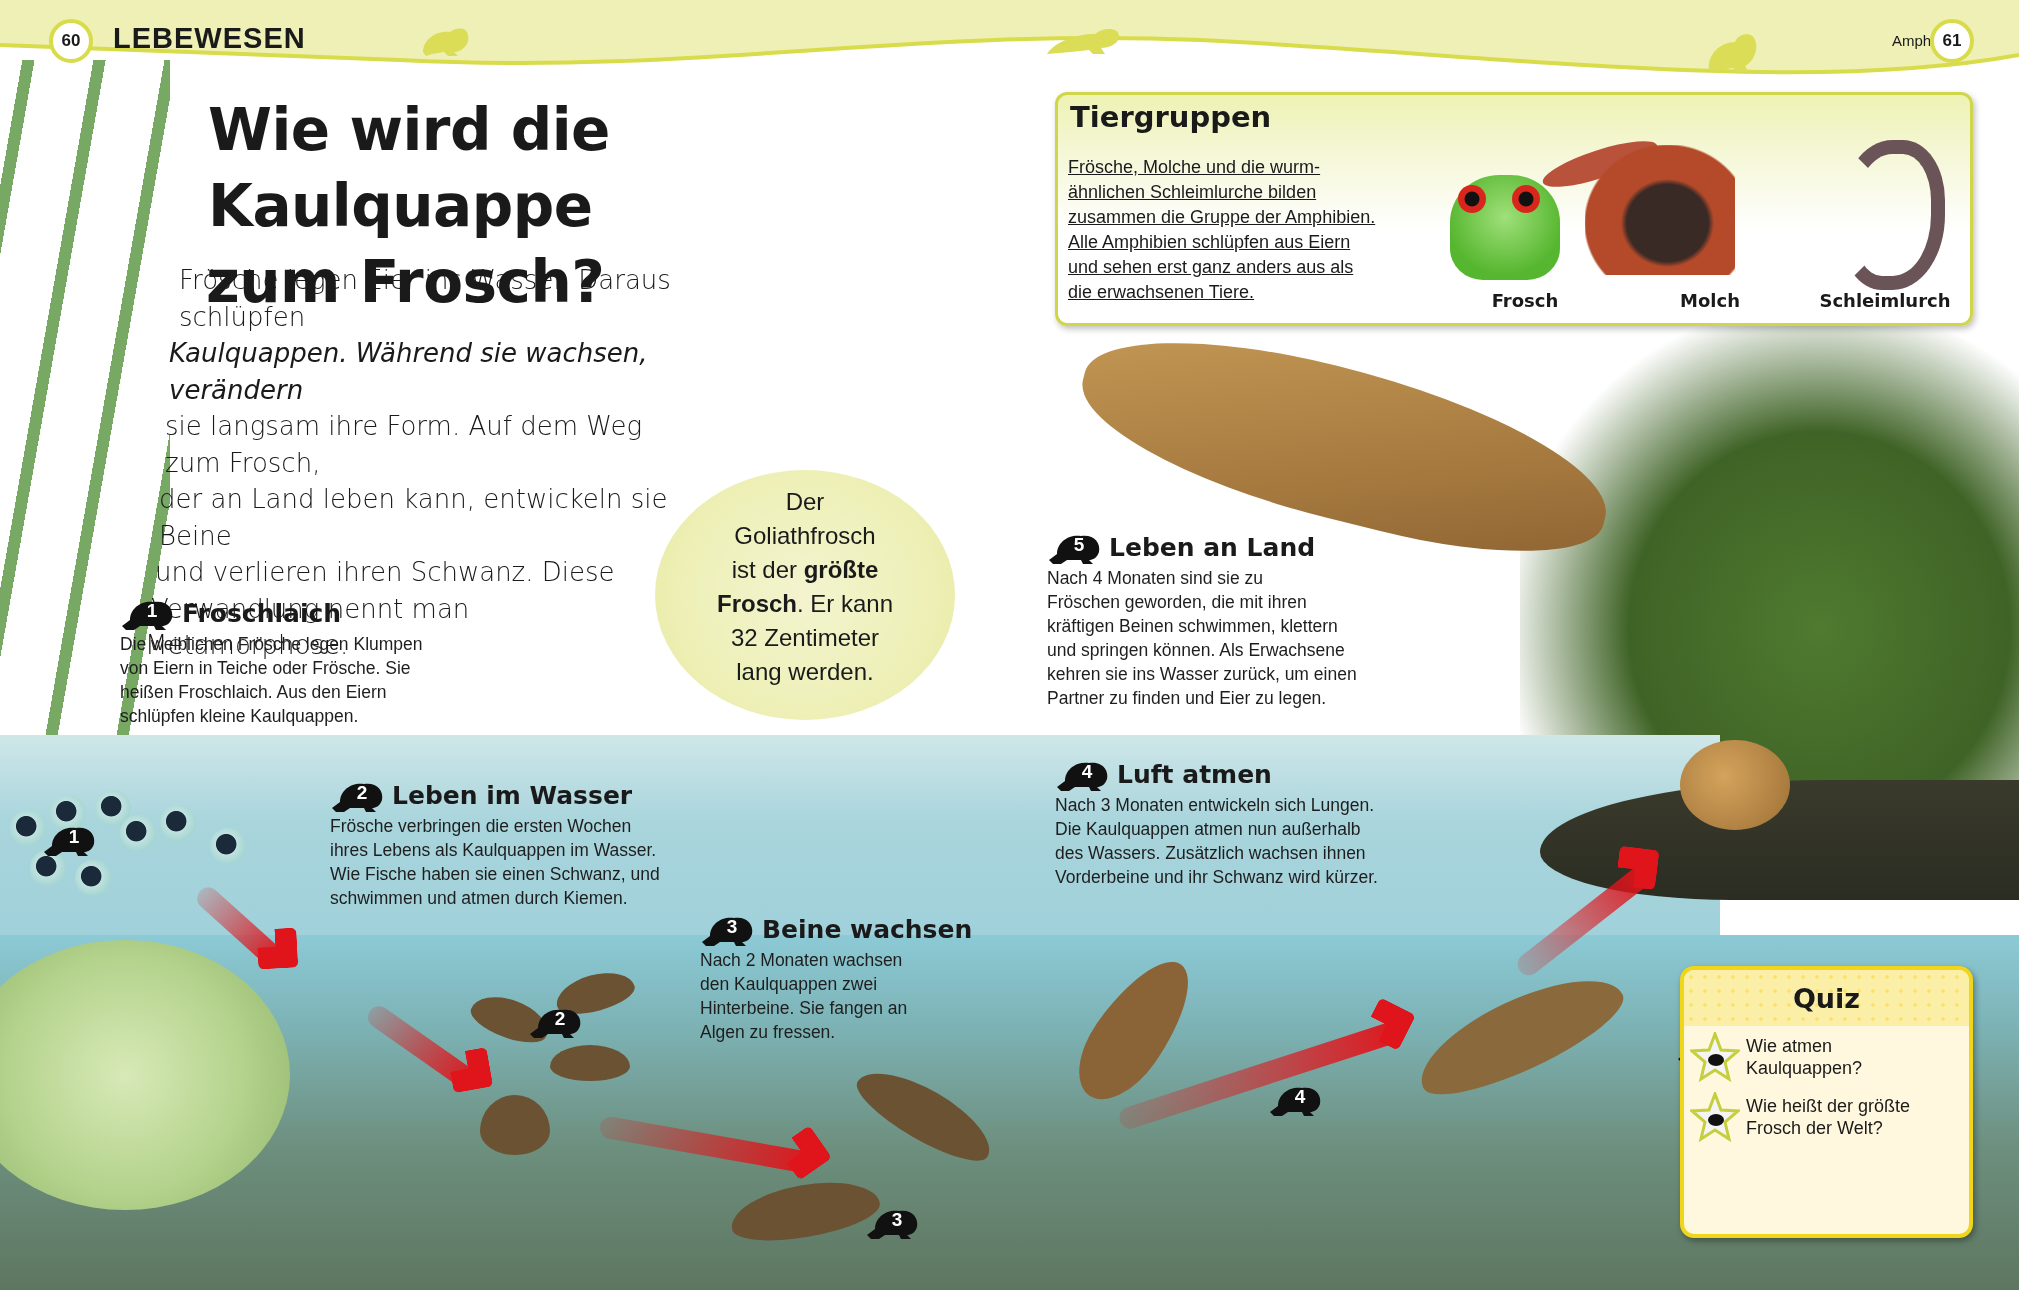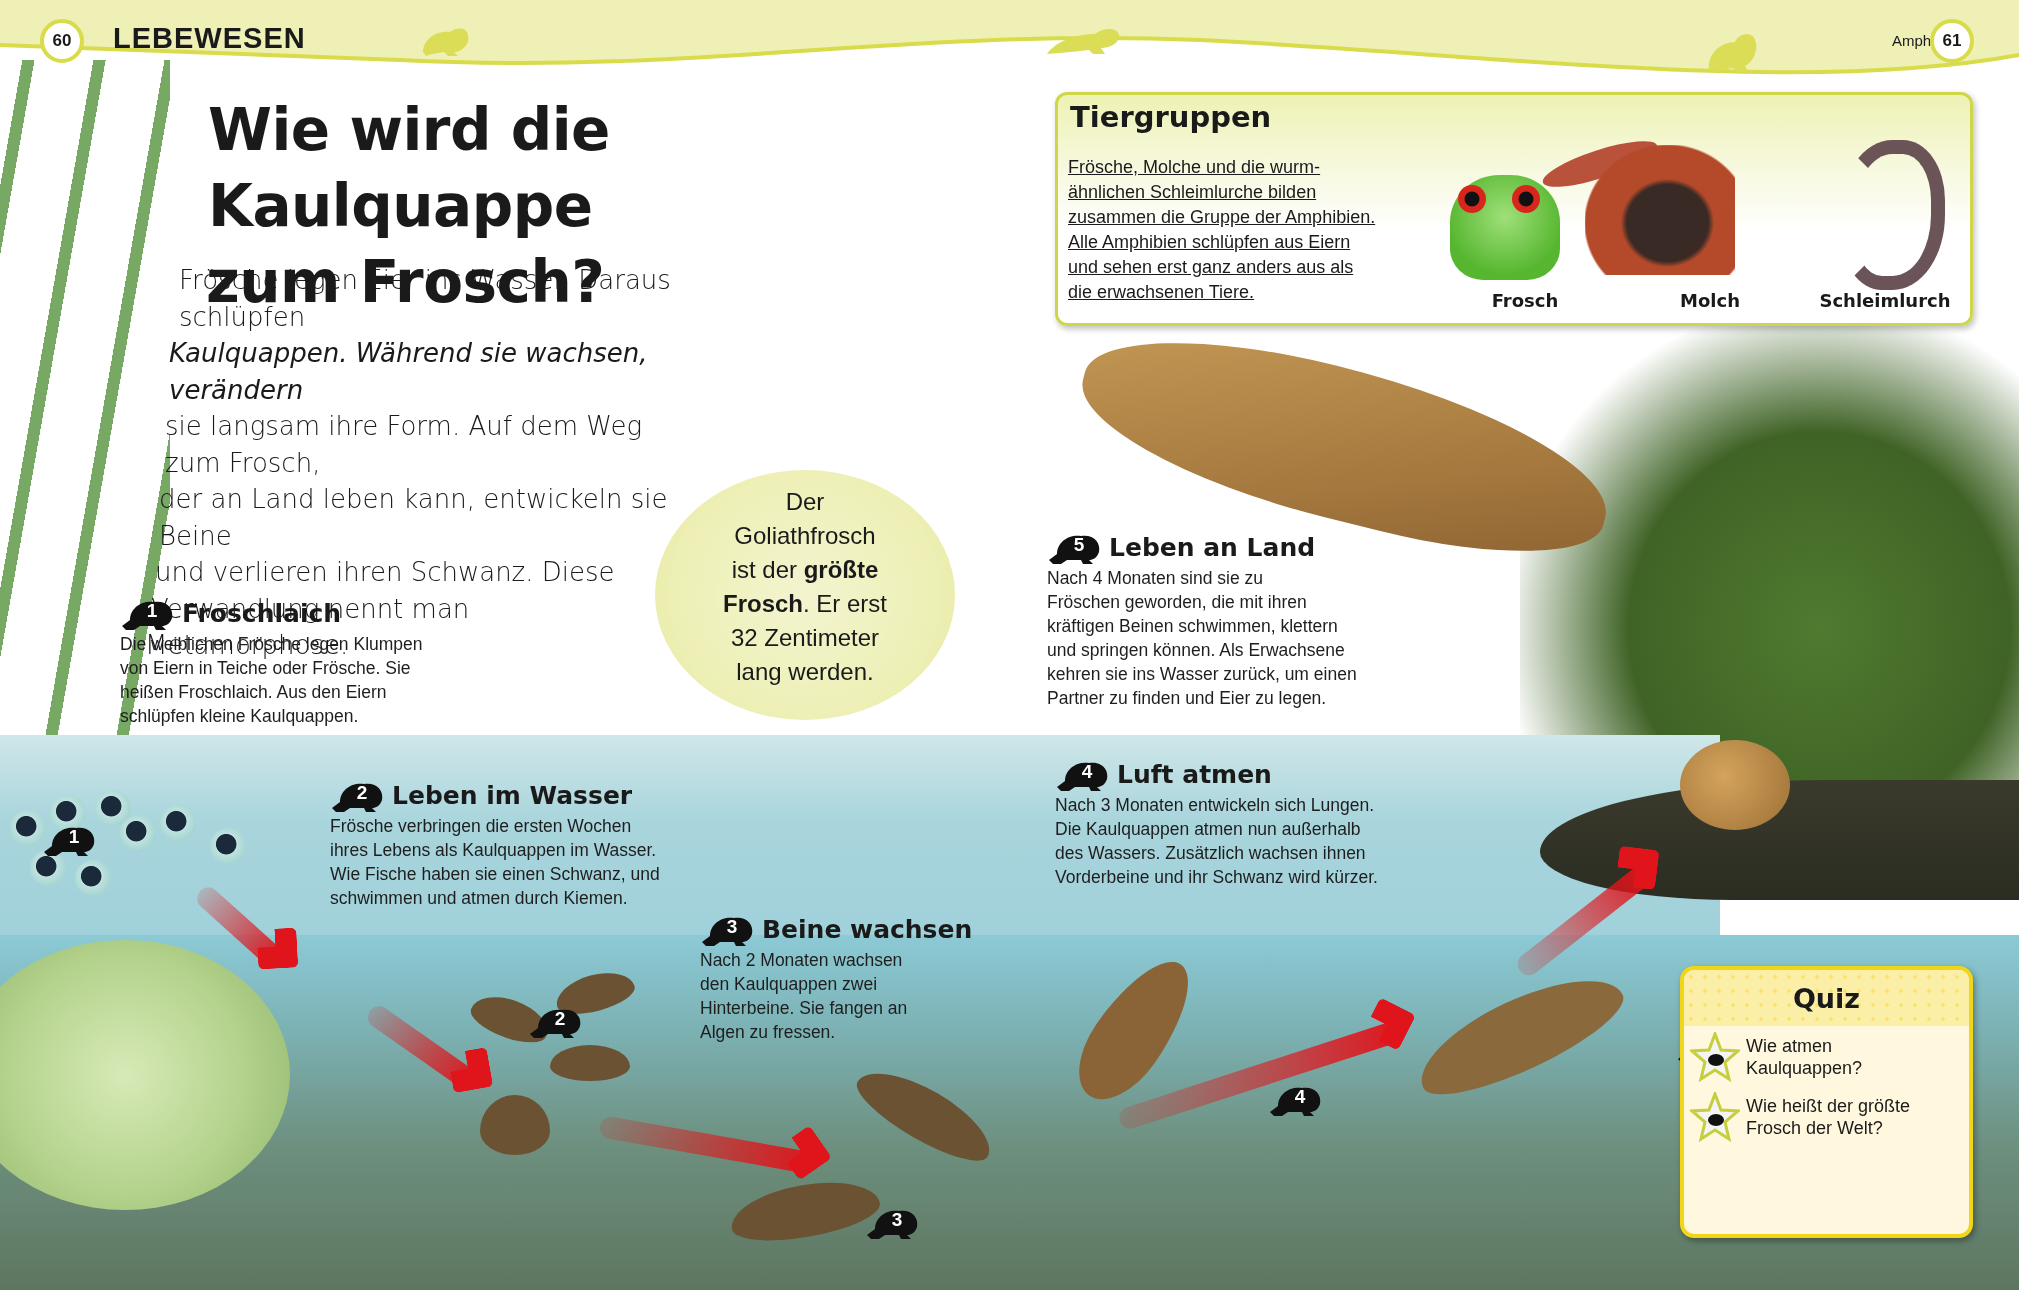--- a/index.html
+++ b/index.html
@@ -94,21 +94,21 @@
 <svg class="abs" style="left:418px;top:22px" width="60" height="36" viewBox="0 0 60 36">
   <path d="M5 30 C5 18 18 8 32 10 C40 4 50 6 50 14 C52 22 44 30 36 30 L40 34 L30 34 L26 30 L14 32 L8 34 Z" fill="#dadd55"></path>
 </svg>
 <svg class="abs" style="left:1045px;top:20px" width="80" height="36" viewBox="0 0 80 36">
   <path d="M2 34 C10 22 30 14 50 14 C60 6 74 8 74 16 C74 24 64 28 56 28 L60 34 L48 34 L44 30 L26 32 Z" fill="#dadd55"></path>
 </svg>
 <svg class="abs" style="left:1705px;top:28px" width="60" height="46" viewBox="0 0 60 46">
   <path d="M4 42 C2 28 14 14 30 14 C34 4 48 4 50 12 C54 22 48 34 40 38 L44 44 L32 44 L28 40 L16 42 L10 44 Z" fill="#dadd55"></path>
 </svg>
 
-<div class="abs page-num" style="left:40px;top:19px">60</div>
+<div class="abs page-num" style="left:49px;top:19px">60</div>
 <div class="abs section-title" style="left:113px;top:22px">LEBEWESEN</div>
 <div class="abs chapter-label" style="left:1892px;top:32px">Amphibien</div>
 <div class="abs page-num" style="left:1930px;top:19px">61</div>
 
 <div class="abs reeds"></div>
 <div class="abs land"></div>
 <div class="abs water-surface"></div>
 <div class="abs underwater"></div>
 <div class="abs bank"></div>
 
@@ -184,21 +184,21 @@
   <div>und verlieren ihren Schwanz. Diese</div>
   <div>Verwandlung nennt man</div>
   <div>Metamorphose.</div>
 </div>
 
 <div class="abs fact-bubble"></div>
 <div class="abs fact-text">
   <div>Der</div>
   <div>Goliathfrosch</div>
   <div><span>ist der </span><b>größte</b></div>
-  <div><b>Frosch</b><span>. Er erst</span></div>
+  <div><b>Frosch</b><span>. Er kann</span></div>
   <div>32 Zentimeter</div>
   <div>lang werden.</div>
 </div>
 
 <div class="abs step" style="left:120px;top:596px;width:400px">
   <div class="step-head">
     <div class="frog-badge">
       <svg width="56" height="34" viewBox="0 0 56 34">
           <path d="M2 30 L10 24 C10 12 22 4 34 6 C46 4 54 12 52 22 C50 28 46 30 42 30 L46 34 L36 34 L34 30 L20 30 L14 34 L6 34 Z" fill="#111"></path>
         </svg>

